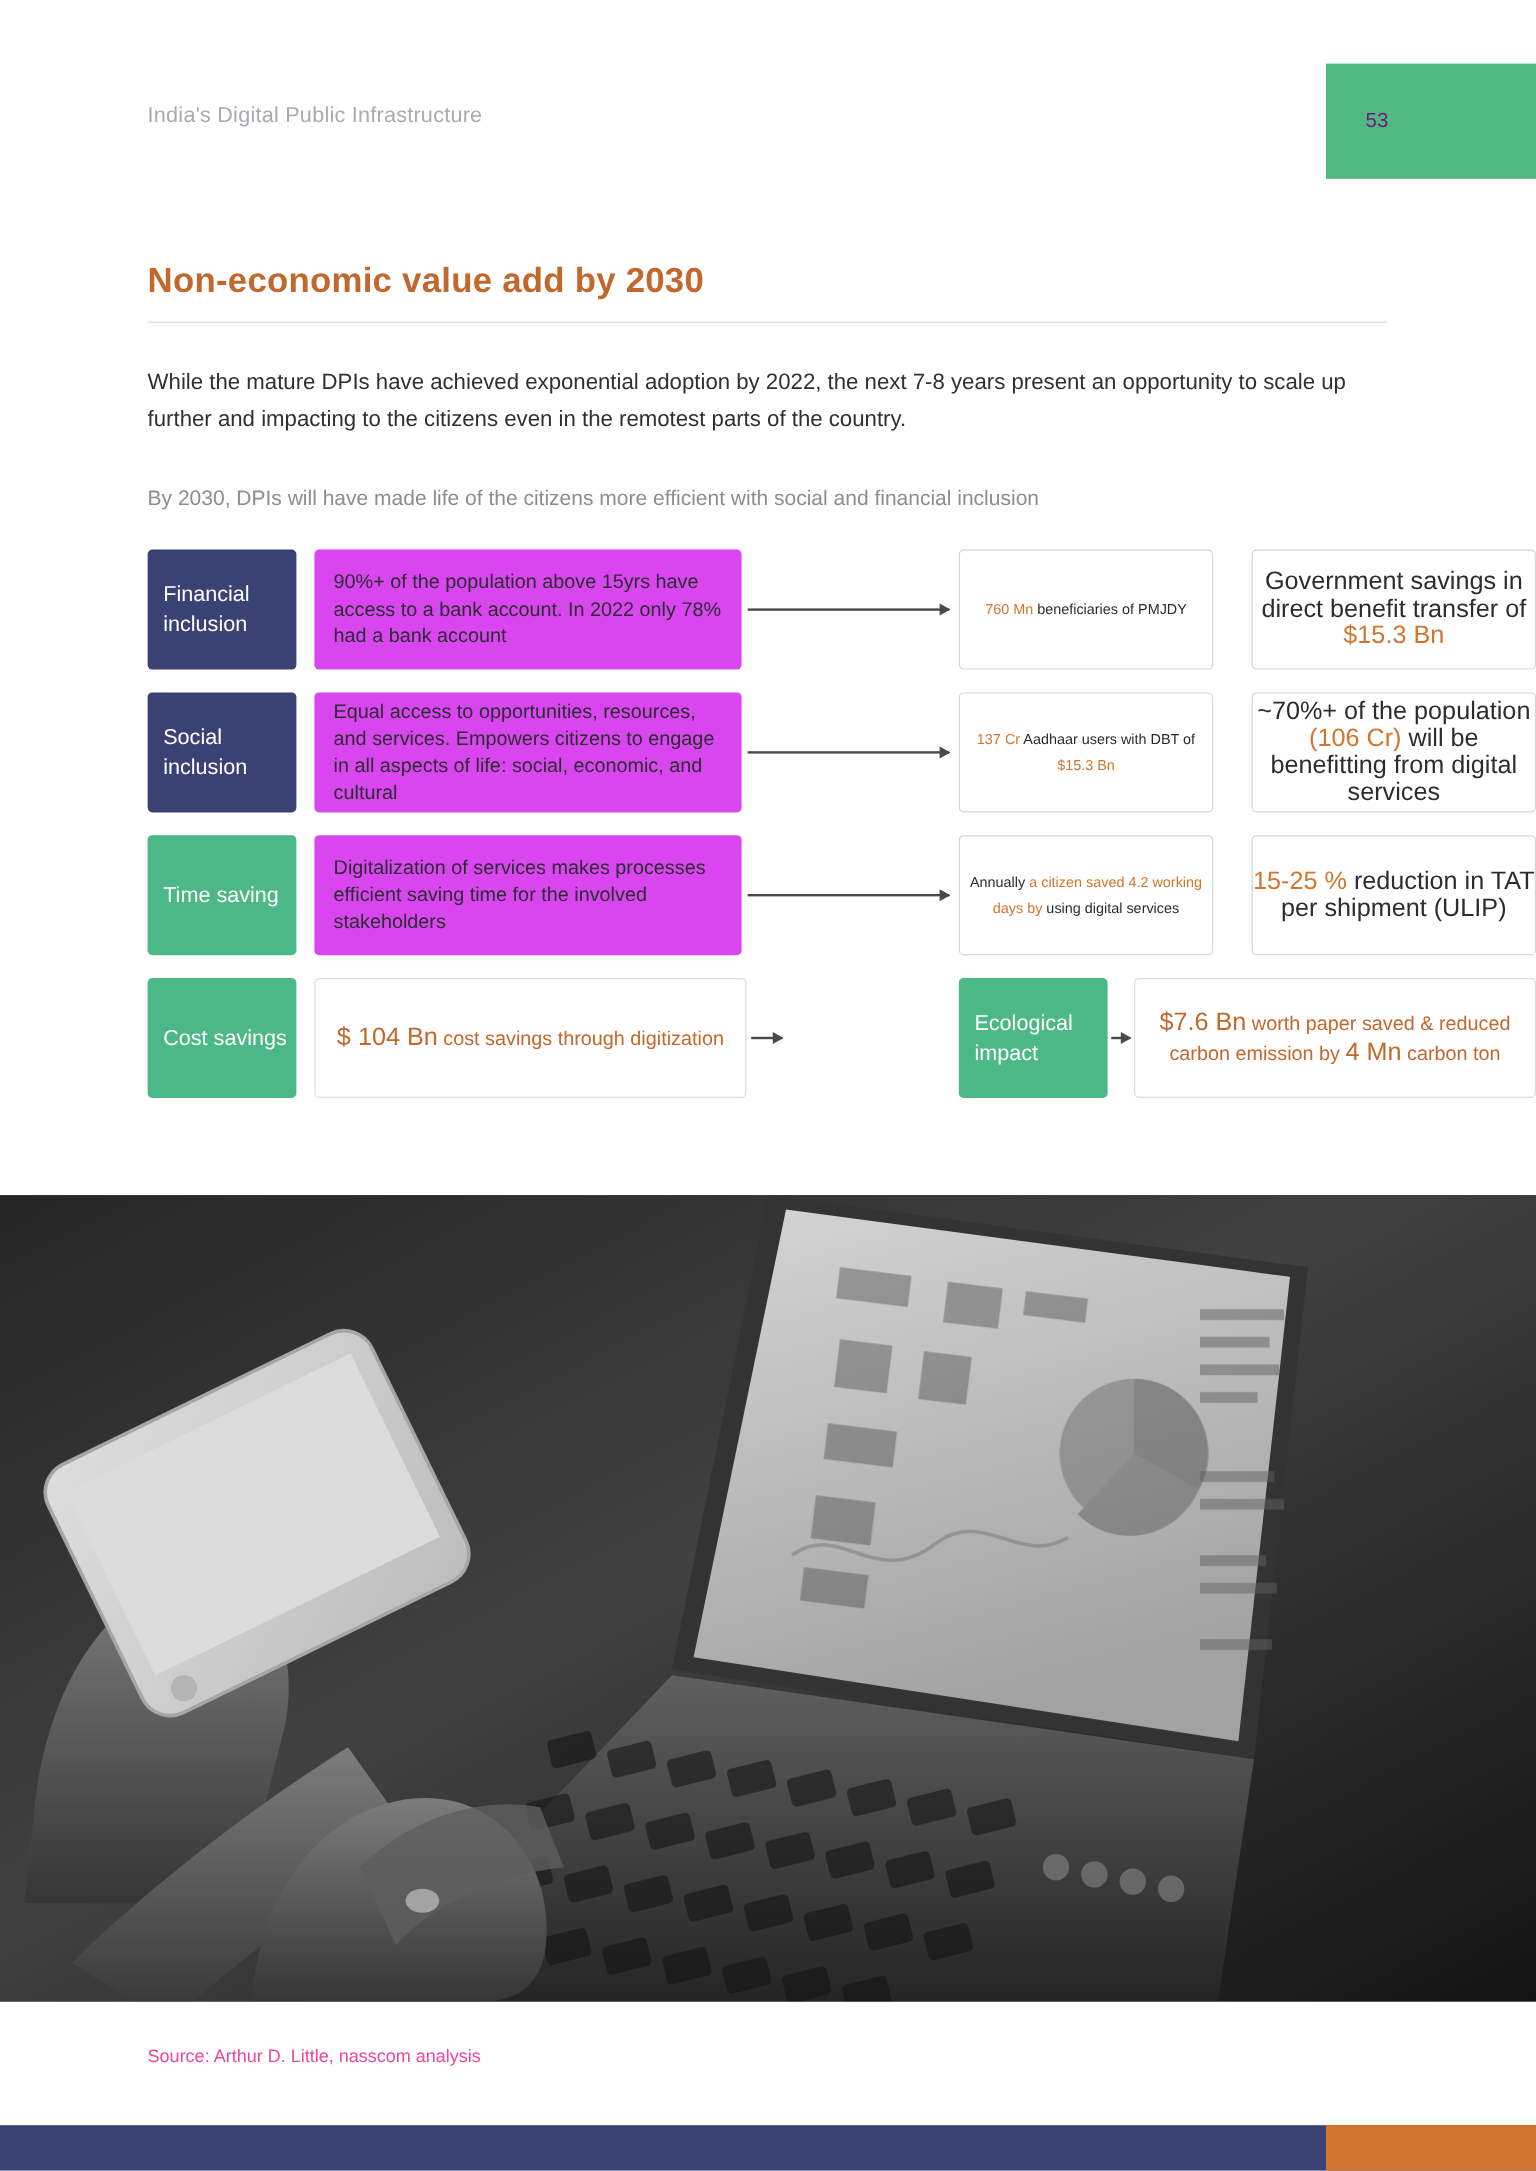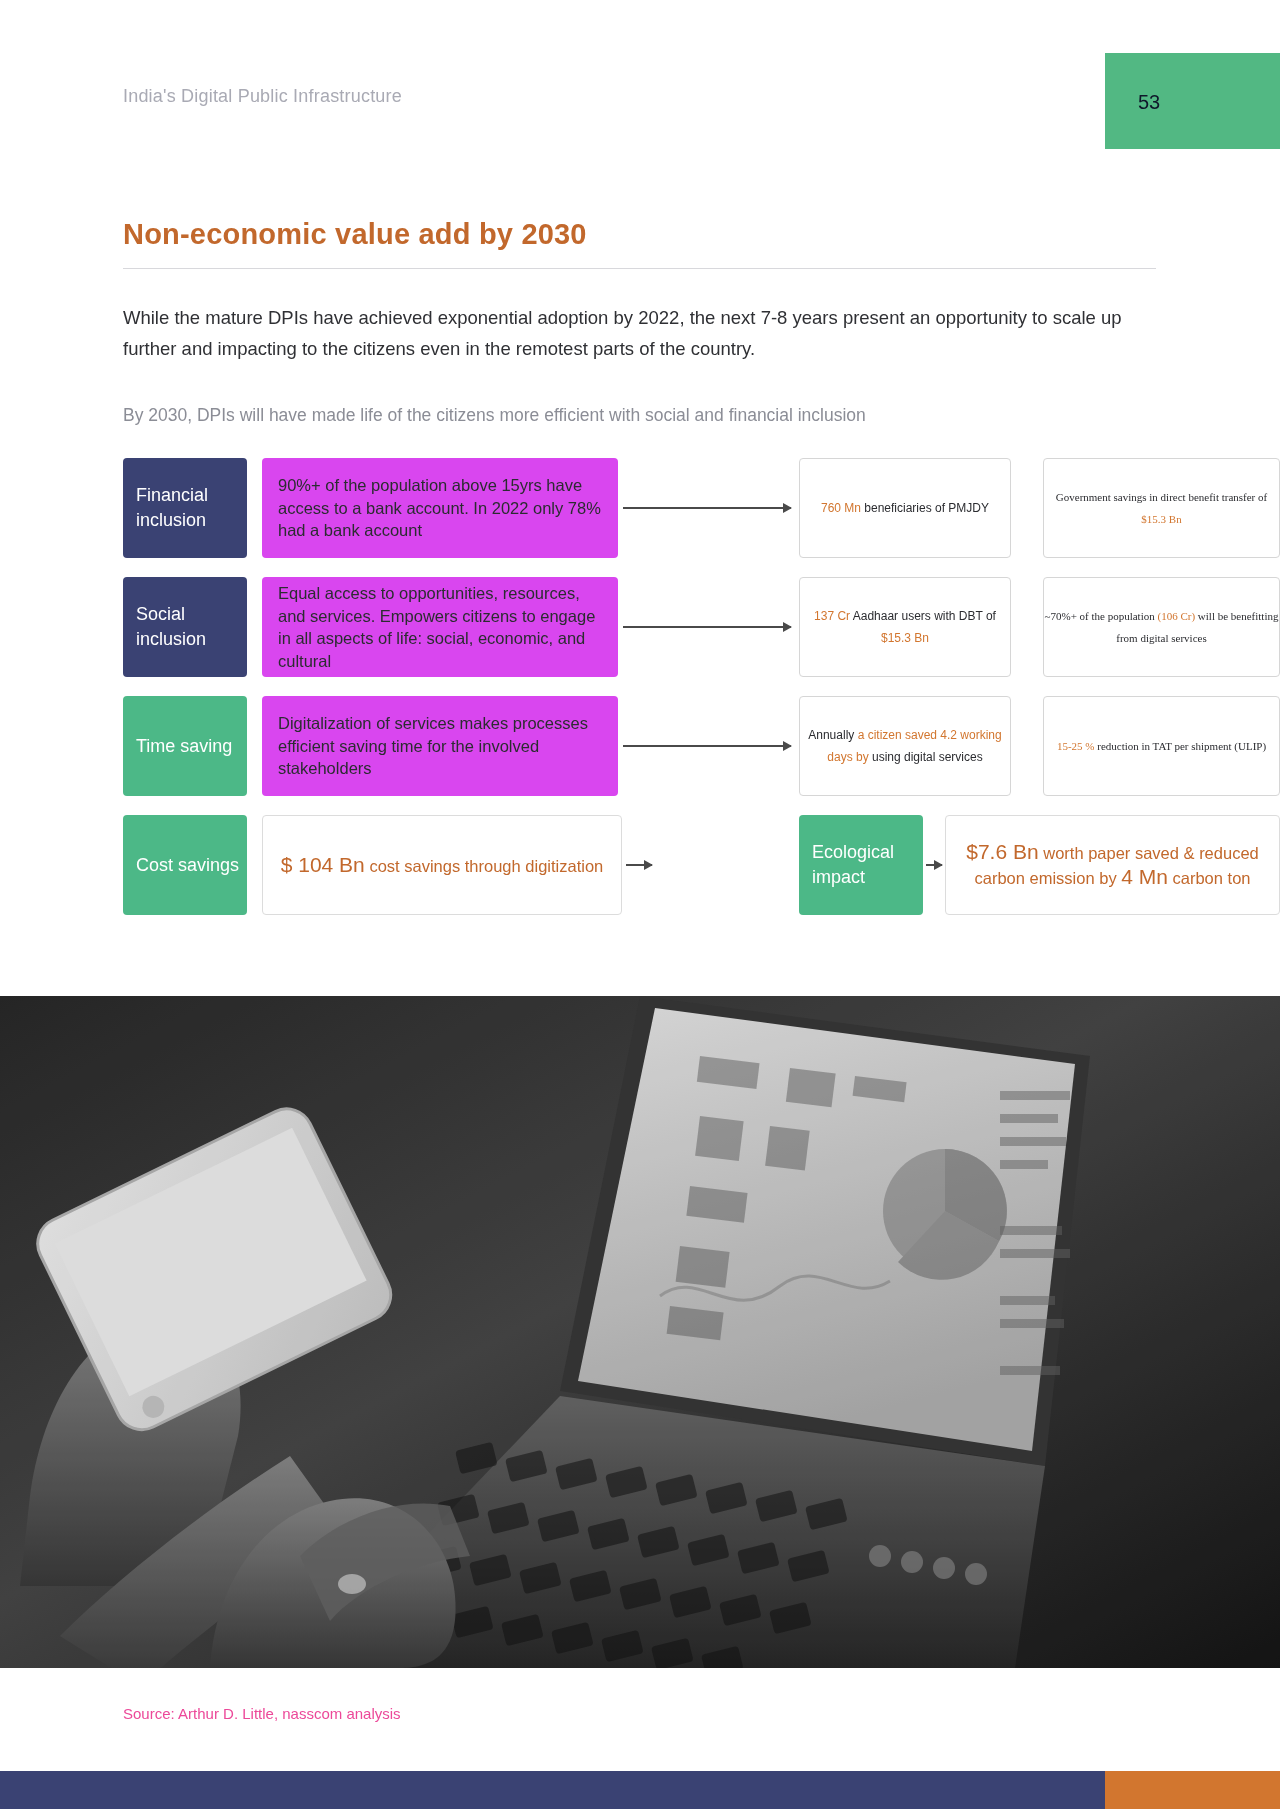--- a/index.html
+++ b/index.html
@@ -36,22 +36,22 @@
     right: 0;
     top: 53px;
     width: 175px;
     height: 96px;
     background: #52b883;
   }
   .page-badge span {
     position: absolute;
     left: 33px;
     top: 38px;
-    font-size: 20px;
-    color: #0f172a;
+    font-size: 17px;
+    color: #701a75;
   }
 
   
   .section-title {
     position: absolute;
     left: 123px;
     top: 218px;
     font-size: 29px;
     font-weight: bold;
     color: #c2682c;
@@ -138,24 +138,23 @@
     line-height: 22.5px;
     color: #2b2c30;
   }
   .outcome {
     left: 920px;
     width: 237px;
     background: #ffffff;
     border: 1px solid #d6d6d6;
     justify-content: center;
     text-align: center;
-    font-size: 11px;
+    font-size: 21px;
     line-height: 22.5px;
     color: #2b2c30;
-    font-family: Liberation Serif, serif;
   }
 
   
   .desc-wide {
     left: 139px;
     width: 360px;
     background: #ffffff;
     border: 1px solid #dcdcdc;
     justify-content: center;
     text-align: center;

